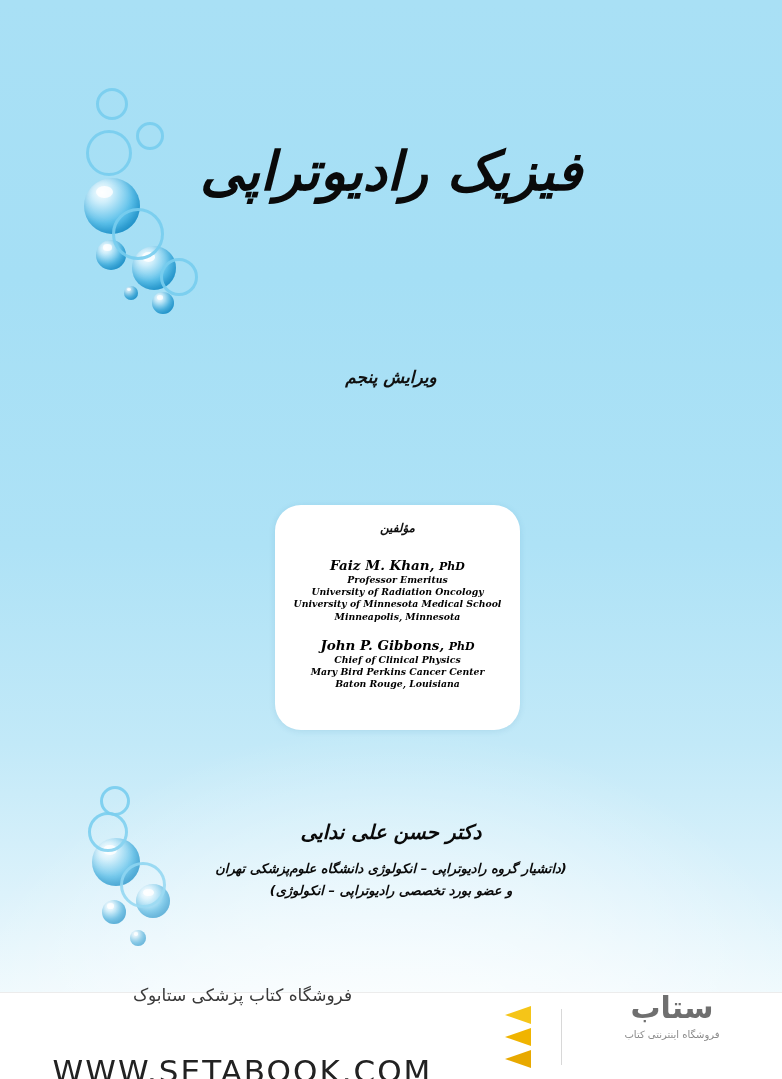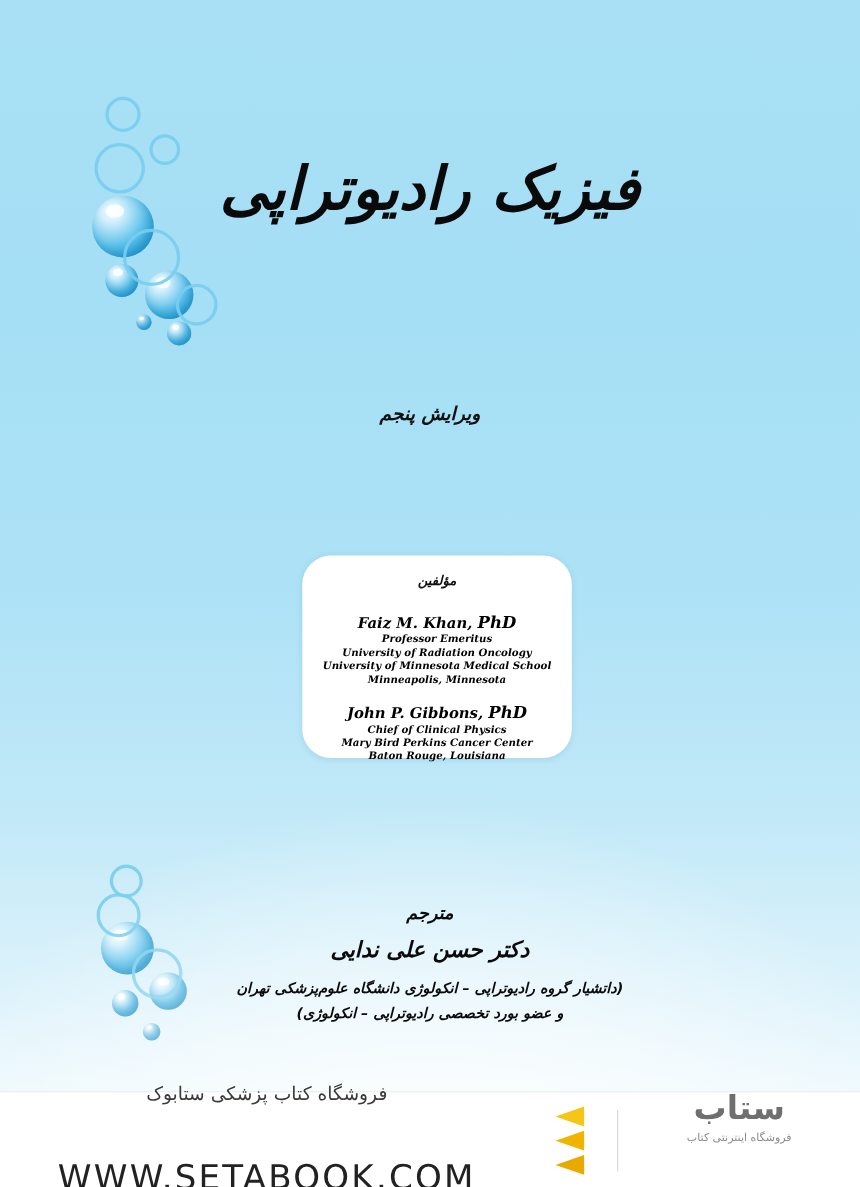--- a/index.html
+++ b/index.html
@@ -115,21 +115,21 @@
     color: #111;
     direction: rtl;
   }
 
   
   .authors-card {
     position: absolute;
     left: 275px;
     top: 505px;
     width: 245px;
-    height: 184px;
+    height: 225px;
     background: #ffffff;
     border-radius: 26px;
     box-shadow: 0 1px 6px rgba(40,120,160,0.14);
     text-align: center;
     padding-top: 16px;
     box-sizing: border-box;
   }
   .authors-heading {
     font-size: 12px;
     font-weight: bold;
@@ -142,21 +142,21 @@
     direction: ltr;
     font-family: "DejaVu Serif", "Liberation Serif", serif;
   }
   .author-name {
     font-size: 13.5px;
     font-weight: bold;
     color: #000;
     line-height: 1.25;
   }
   .author-name .deg {
-    font-size: 15px;
+    font-size: 11px;
     font-weight: bold;
   }
   .author-line {
     font-size: 9.3px;
     font-weight: bold;
     color: #000;
     line-height: 1.32;
   }
 
   
@@ -317,21 +317,20 @@
           <span>John P. Gibbons,</span>
           <span class="deg">PhD</span>
         </div>
         <div class="author-line">Chief of Clinical Physics</div>
         <div class="author-line">Mary Bird Perkins Cancer Center</div>
         <div class="author-line">Baton Rouge, Louisiana</div>
       </div>
     </div>
 
     <div class="translator">
-      <div class="translator-label">مترجم</div>
       <div class="translator-name">دکتر حسن علی ندایی</div>
       <div class="translator-aff">(داتشیار گروه رادیوتراپی – انکولوژی دانشگاه علوم‌پزشکی تهران</div>
       <div class="translator-aff">و عضو بورد تخصصی رادیوتراپی – انکولوژی)</div>
     </div>
   </div>
 
   <div class="footer">
     <div class="footer-left">
       <div class="seta-logo">ستاب</div>
       <div class="seta-sub">فروشگاه اینترنتی کتاب</div>

